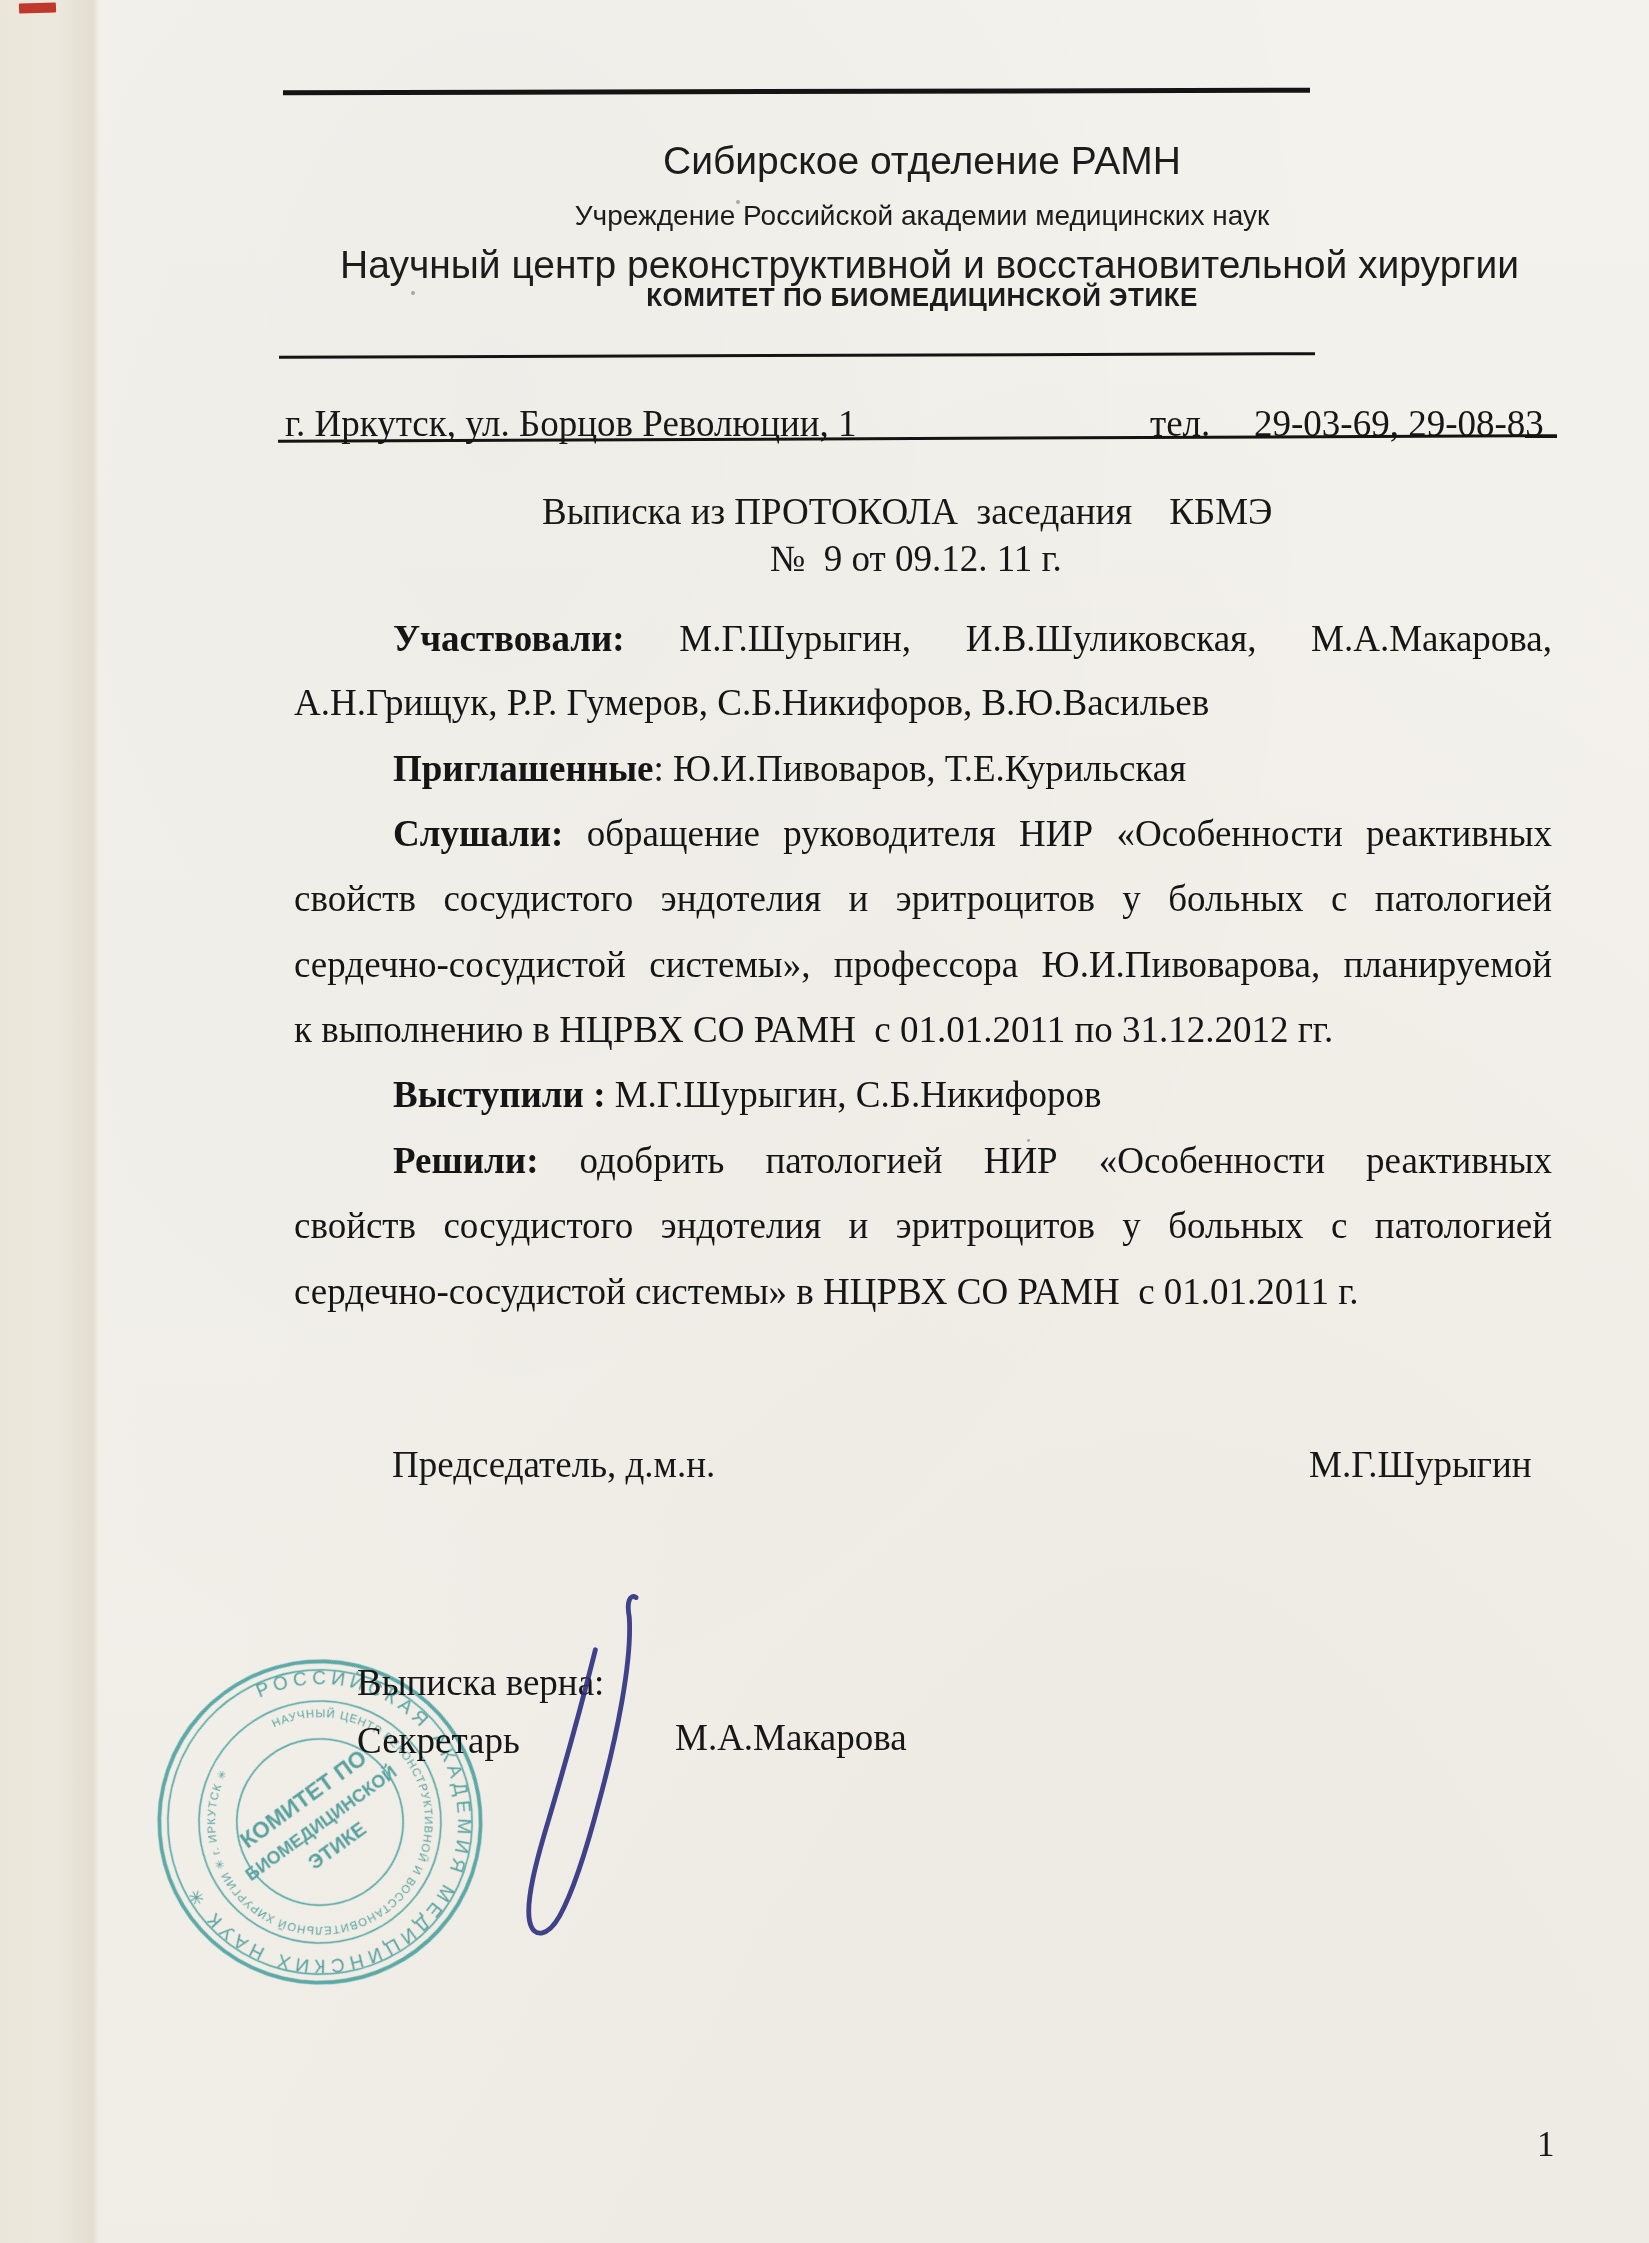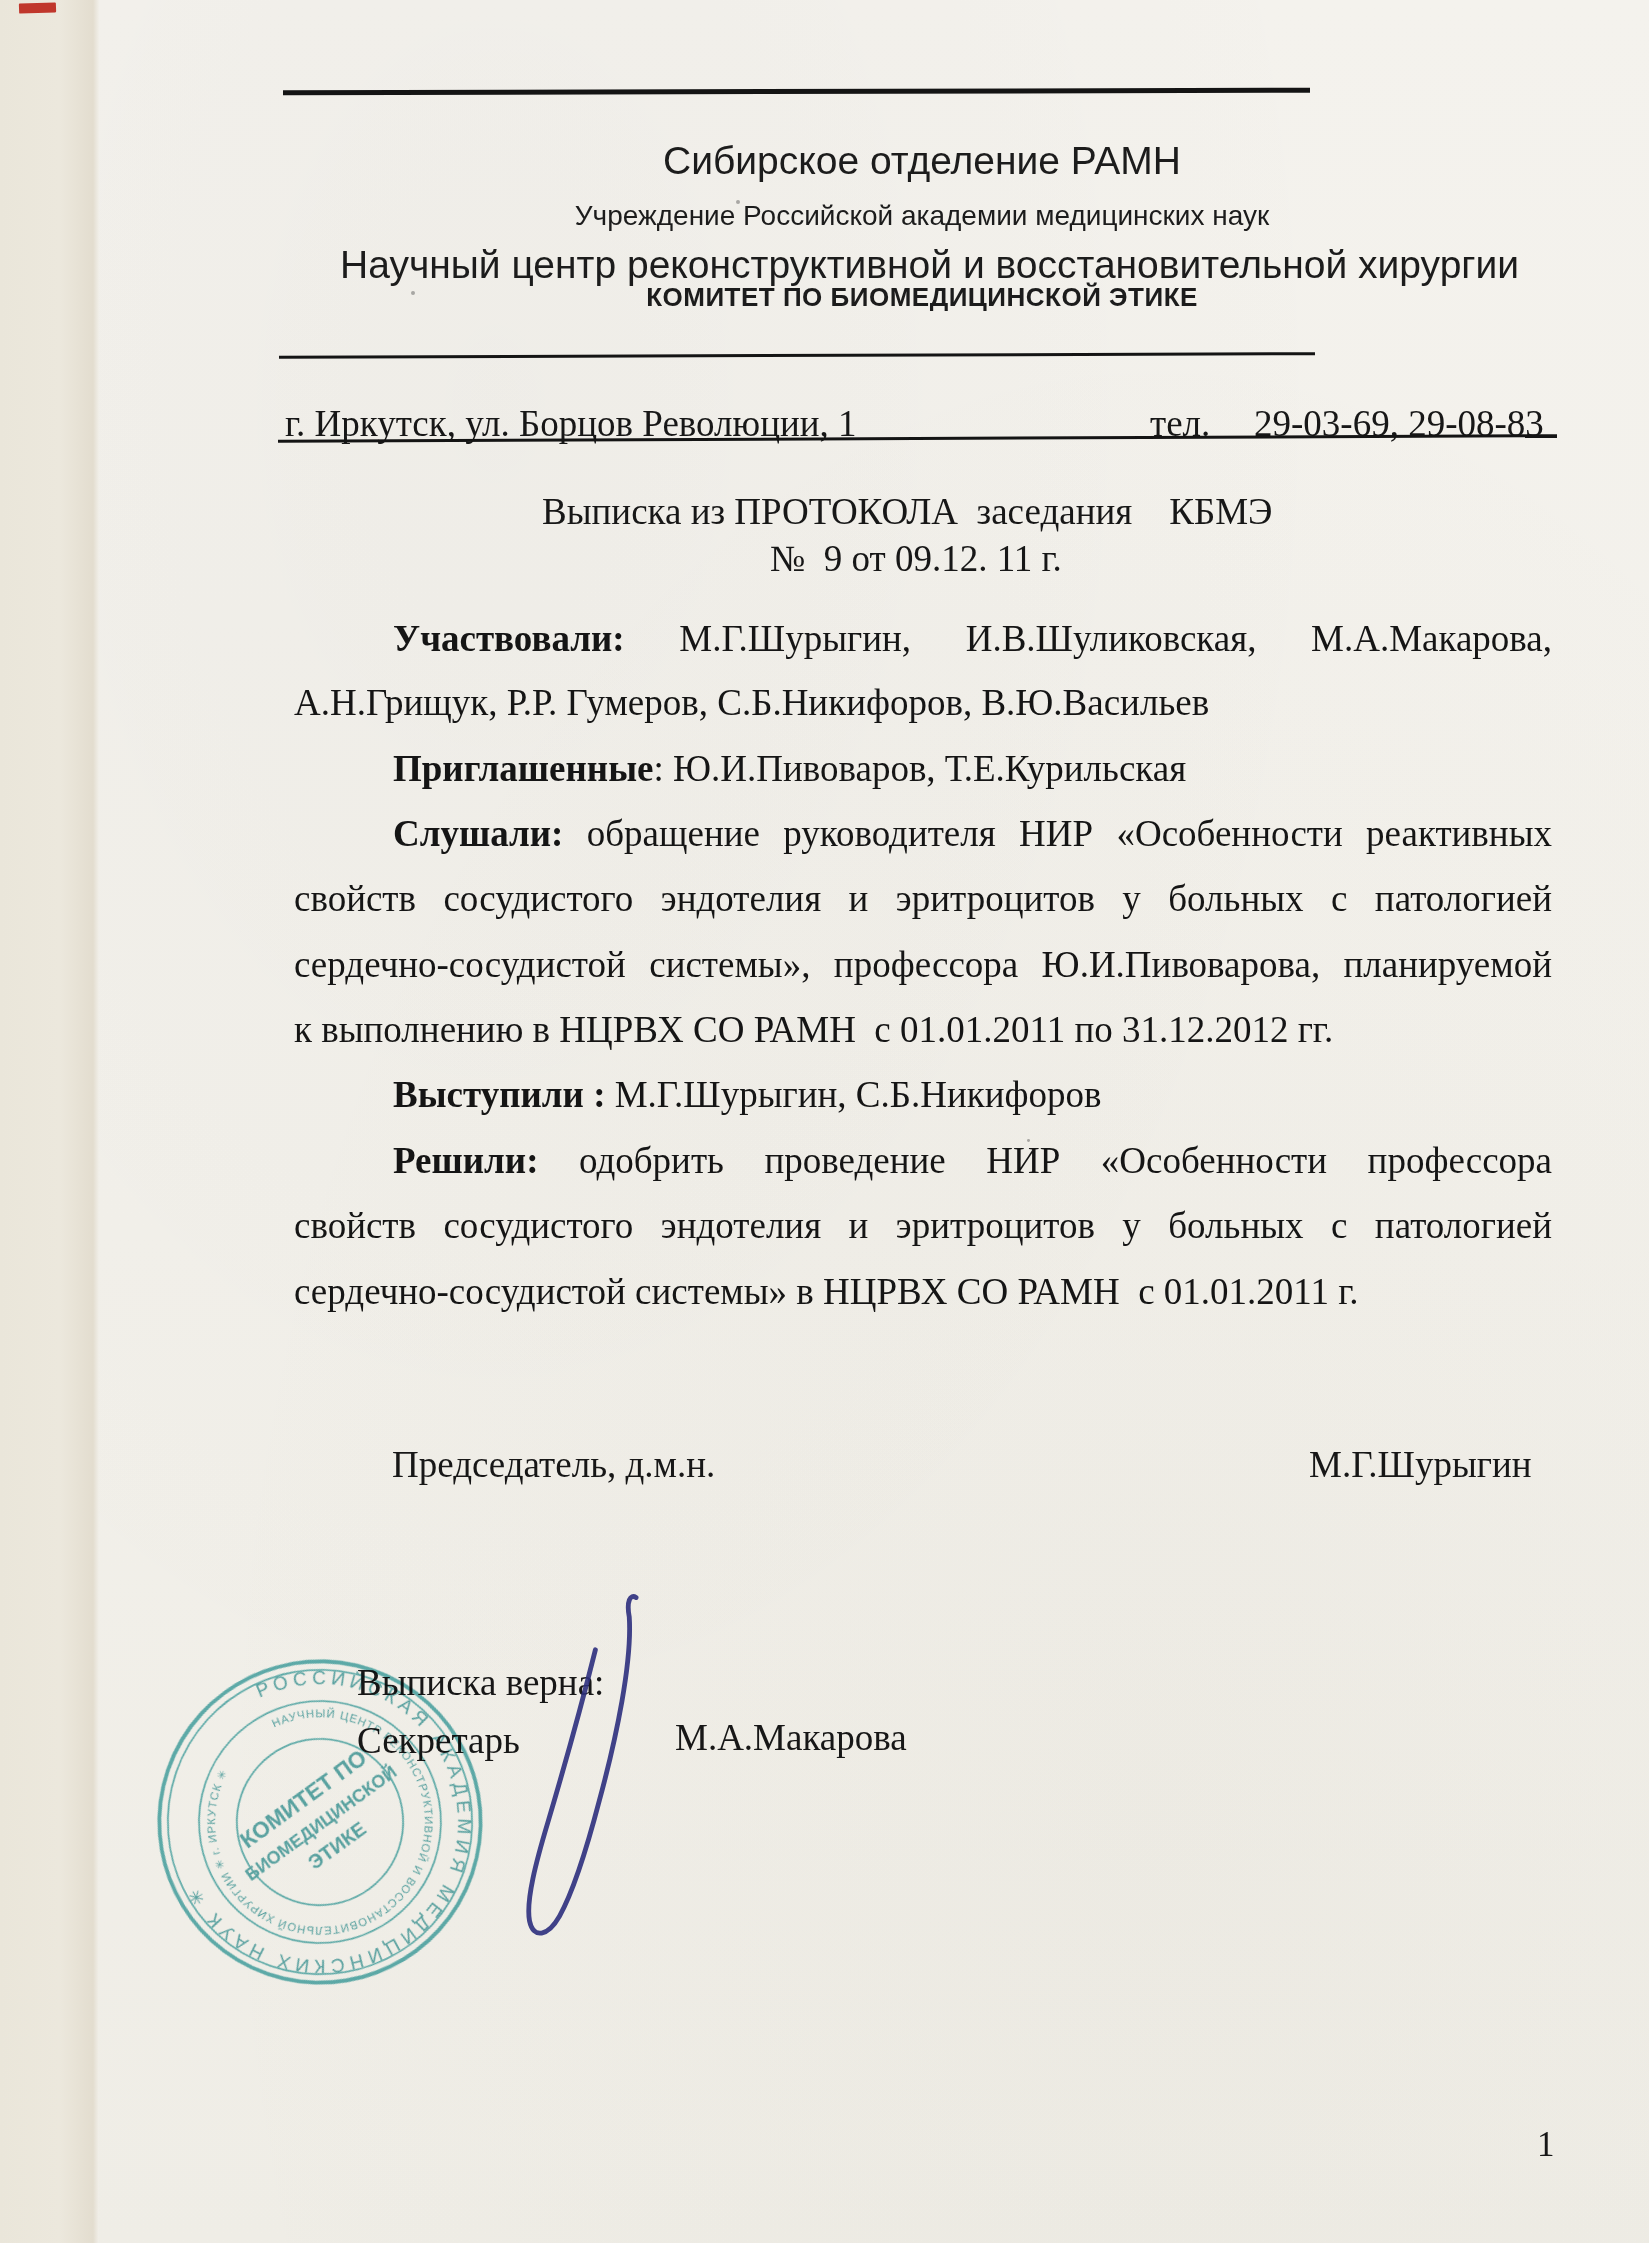--- a/index.html
+++ b/index.html
@@ -75,21 +75,21 @@
   <div class="abs serif38 title2">№  9 от 09.12. 11 г.</div>
 
   <div class="bline j ind" style="top:615px"><span class="bld">Участвовали:</span><span> М.Г.Шурыгин,  И.В.Шуликовская,  М.А.Макарова,</span></div>
   <div class="bline nj" style="top:679px"><span>А.Н.Грищук, Р.Р. Гумеров, С.Б.Никифоров, В.Ю.Васильев</span></div>
   <div class="bline nj ind" style="top:745px"><span class="bld">Приглашенные</span><span>: Ю.И.Пивоваров, Т.Е.Курильская</span></div>
   <div class="bline j ind" style="top:810px"><span class="bld">Слушали:</span><span> обращение  руководителя НИР «Особенности реактивных</span></div>
   <div class="bline j" style="top:875px"><span>свойств сосудистого эндотелия и эритроцитов у больных с патологией</span></div>
   <div class="bline j" style="top:941px"><span>сердечно-сосудистой системы», профессора Ю.И.Пивоварова,  планируемой</span></div>
   <div class="bline nj" style="top:1006px"><span>к выполнению в НЦРВХ СО РАМН  с 01.01.2011 по 31.12.2012 гг.</span></div>
   <div class="bline nj ind" style="top:1071px"><span class="bld">Выступили :</span><span> М.Г.Шурыгин, С.Б.Никифоров</span></div>
-  <div class="bline j ind" style="top:1137px"><span class="bld">Решили:</span><span> одобрить проведение   НИР «Особенности профессора</span></div>
+  <div class="bline j ind" style="top:1137px"><span class="bld">Решили:</span><span> одобрить патологией   НИР «Особенности реактивных</span></div>
   <div class="bline j" style="top:1202px"><span>свойств сосудистого эндотелия и эритроцитов у больных с патологией</span></div>
   <div class="bline nj" style="top:1268px"><span>сердечно-сосудистой системы» в НЦРВХ СО РАМН  с 01.01.2011 г.</span></div>
 
   <div class="abs serif38 chair-label">Председатель, д.м.н.</div>
   <div class="abs serif38 chair-name">М.Г.Шурыгин</div>
 
   <div class="abs serif38 copy-note">Выписка верна:</div>
   <div class="abs serif38 secretary">Секретарь</div>
   <div class="abs serif38 secretary-name">М.А.Макарова</div>
 

